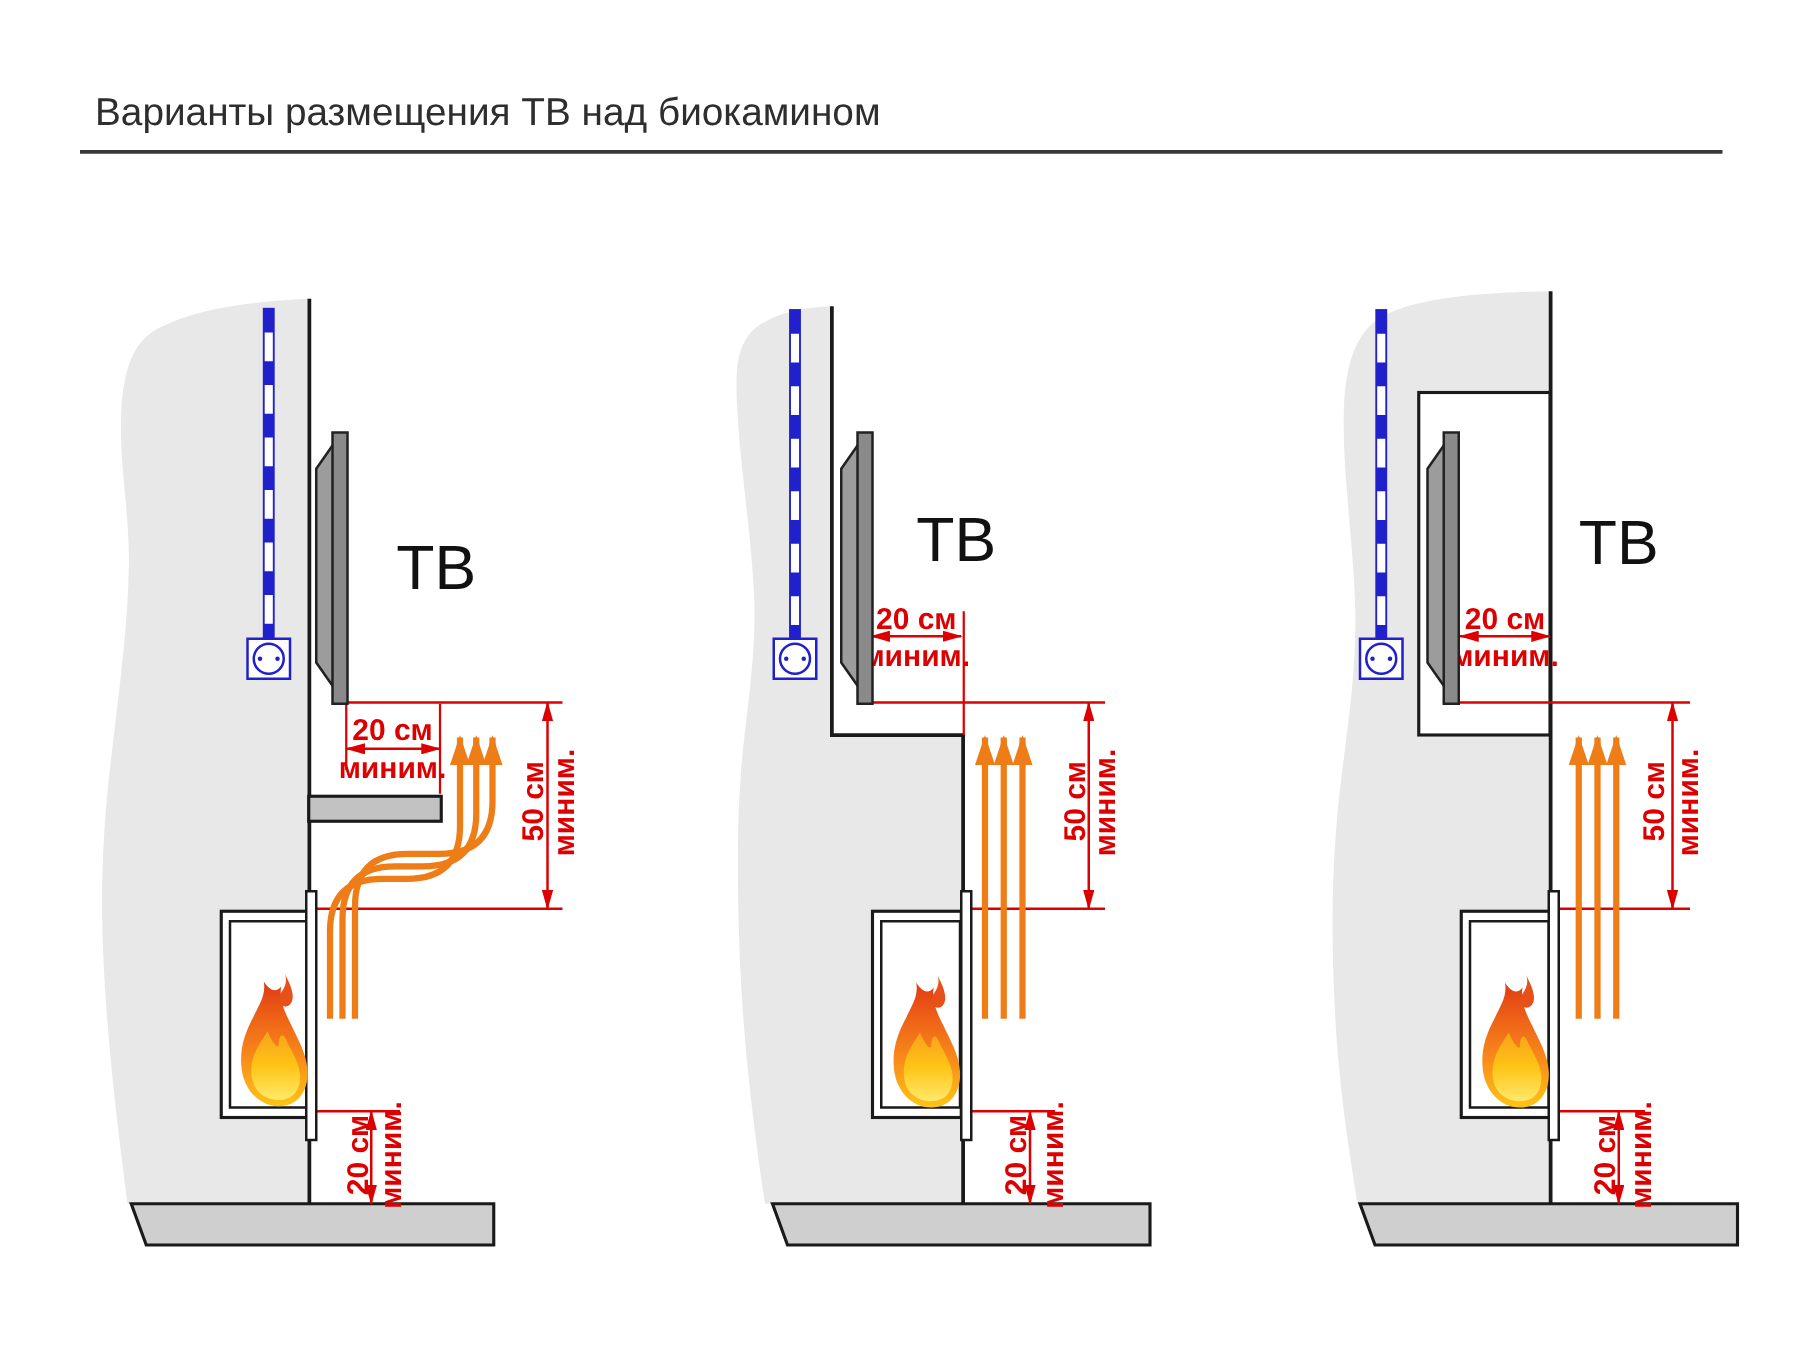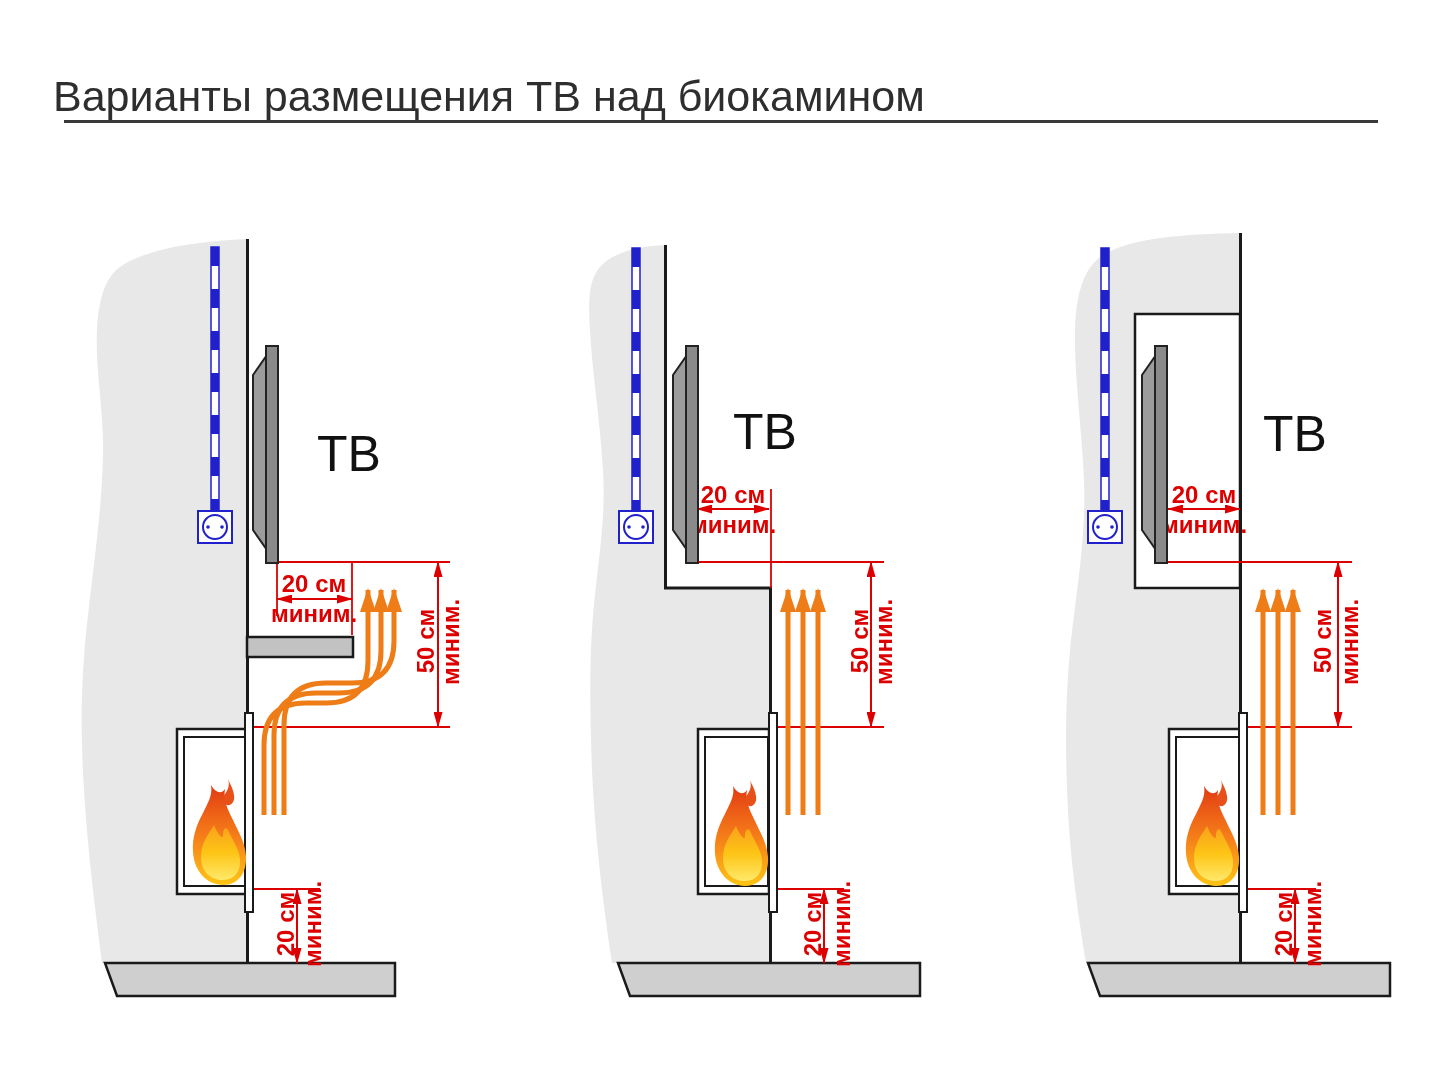--- a/index.html
+++ b/index.html
@@ -1,18 +1,18 @@
 <!DOCTYPE html>
 <html><head>
 <meta charset="utf-8">
 <style>
   html,body{margin:0;padding:0;background:#fff;}
   .page{position:relative;width:1440px;height:1080px;background:#ffffff;overflow:hidden;
         font-family:"Liberation Sans", sans-serif;}
-  .title{position:absolute;left:53px;top:72px;font-size:43px;font-weight:400;color:#2e2e2e;
+  .title{position:absolute;left:76px;top:72px;font-size:31px;font-weight:400;color:#2e2e2e;
          letter-spacing:0;white-space:nowrap;}
   .title-underline{position:absolute;left:64px;top:120px;width:1314px;height:3px;background:#383838;}
   svg{position:absolute;left:0;top:0;}
   .dim{font-family:"Liberation Sans",sans-serif;font-size:24px;font-weight:bold;fill:#dd0000;}
   .tvlabel{font-family:"Liberation Sans",sans-serif;font-size:50px;font-weight:400;fill:#111111;}
   .redline{stroke:#dd0000;stroke-width:2;fill:none;}
   .redext{stroke:#dd0000;stroke-width:1.8;fill:none;}
   .face{stroke:#1a1a1a;stroke-width:3;fill:none;}
   .wall{fill:#e8e8e8;}
   .floor{fill:#cfcfcf;stroke:#1a1a1a;stroke-width:2.5;}

